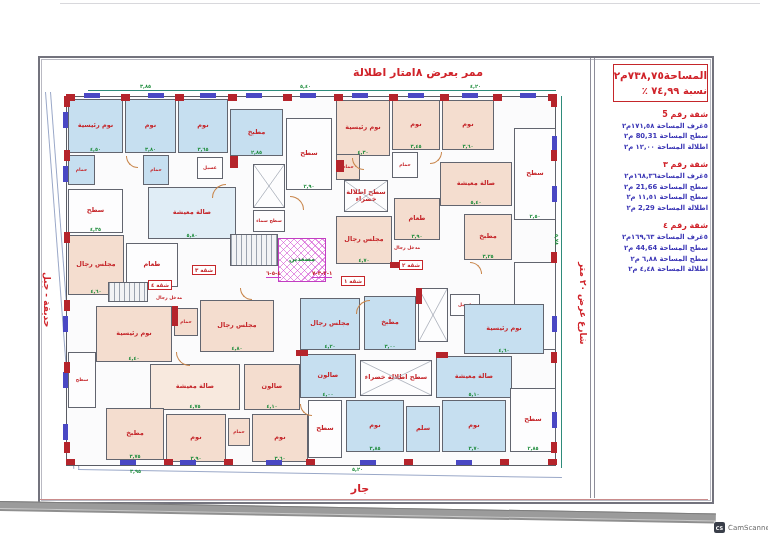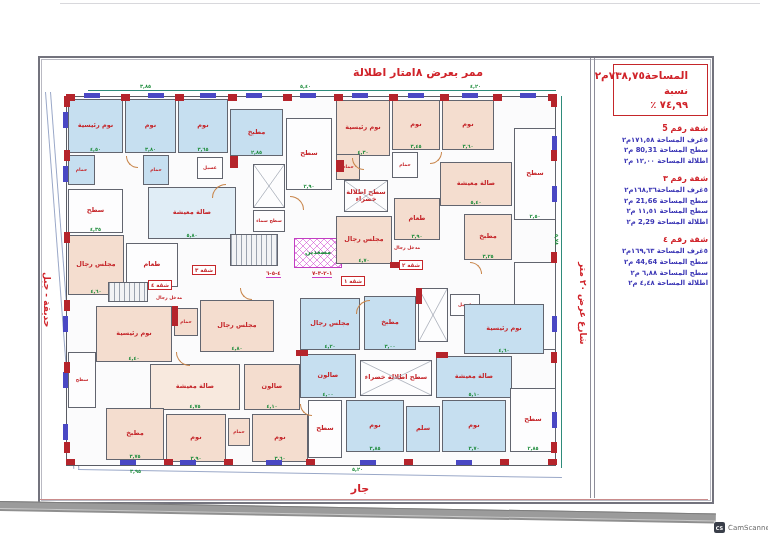--- a/index.html
+++ b/index.html
@@ -57,21 +57,21 @@
   .door{position:absolute;border-left:1px solid #c8854a;border-bottom:1px solid #c8854a;
         border-bottom-left-radius:100%;box-sizing:border-box;}
   
   .edge-text{position:absolute;color:#d0232a;font-weight:bold;direction:rtl;white-space:nowrap;}
   #top-corridor{left:318px;top:66px;width:200px;font-size:11px;text-align:center;}
   #bottom-neighbor{left:330px;top:482px;width:60px;font-size:11px;text-align:center;}
   #left-garden{left:52px;top:272px;font-size:9px;transform:rotate(90deg);transform-origin:0 0;}
   #right-street{left:588px;top:262px;font-size:9px;transform:rotate(90deg);transform-origin:0 0;letter-spacing:1px;}
   
   #info-panel{position:absolute;left:596px;top:64px;width:112px;direction:rtl;}
-  #title-box{border:1.5px solid #c5262a;padding:3px 19px;margin-bottom:7px;margin-left:17px;}
+  #title-box{border:1.5px solid #c5262a;padding:3px 0;margin-bottom:7px;margin-left:17px;}
   #title-box .t1{color:#d0232a;font-weight:bold;font-size:10.5px;text-align:right;line-height:1.5;}
   #title-box .t2{color:#d0232a;font-weight:bold;font-size:10px;text-align:right;line-height:1.4;}
   .apt-block{margin-bottom:7px;}
   .apt-header{color:#d0232a;font-weight:bold;font-size:8px;text-align:right;line-height:1.5;}
   .apt-line{color:#3a35b5;font-weight:bold;font-size:6.8px;text-align:right;line-height:1.55;white-space:nowrap;}
   
   #watermark{position:absolute;left:714px;top:522px;display:flex;align-items:center;gap:3px;}
   #cs-icon{width:11px;height:11px;background:#3a3f4a;border-radius:2px;color:#fff;
            font-size:5px;font-weight:bold;display:flex;align-items:center;justify-content:center;}
   #cs-text{color:#6b6b6b;font-size:7px;}
@@ -148,21 +148,21 @@
     <div class="room f-white" style="left: 253px; top: 164px; width: 32px; height: 44px;">
       <svg class="xcross" viewBox="0 0 32 44" preserveAspectRatio="none">
         <line x1="0" y1="0" x2="32" y2="44" stroke="#a0a6b2" stroke-width="0.8"></line>
         <line x1="32" y1="0" x2="0" y2="44" stroke="#a0a6b2" stroke-width="0.8"></line>
       </svg>
     </div>
     <div class="room f-white" style="left: 253px; top: 210px; width: 32px; height: 22px;">
       <div class="rlabel small" dir="rtl">سطح سماء</div>
     </div>
     <div class="room f-white treads" style="left: 230px; top: 234px; width: 48px; height: 32px;"></div>
-    <div class="room f-magenta" style="left: 294px; top: 238px; width: 48px; height: 30px;">
+    <div class="room f-magenta" style="left: 278px; top: 238px; width: 48px; height: 44px;">
       <div class="rlabel" dir="rtl">مصعدين</div>
     </div>
     <div class="room f-white treads" style="left: 108px; top: 282px; width: 40px; height: 20px;"></div>
     <div class="room f-peach" style="left: 336px; top: 100px; width: 54px; height: 56px;">
       <div class="rlabel" dir="rtl">نوم رئيسية</div>
       <div class="rdim">٤,٣٠</div>
     </div>
     <div class="room f-peach" style="left: 392px; top: 100px; width: 48px; height: 50px;">
       <div class="rlabel" dir="rtl">نوم</div>
       <div class="rdim">٣,٤٥</div>

